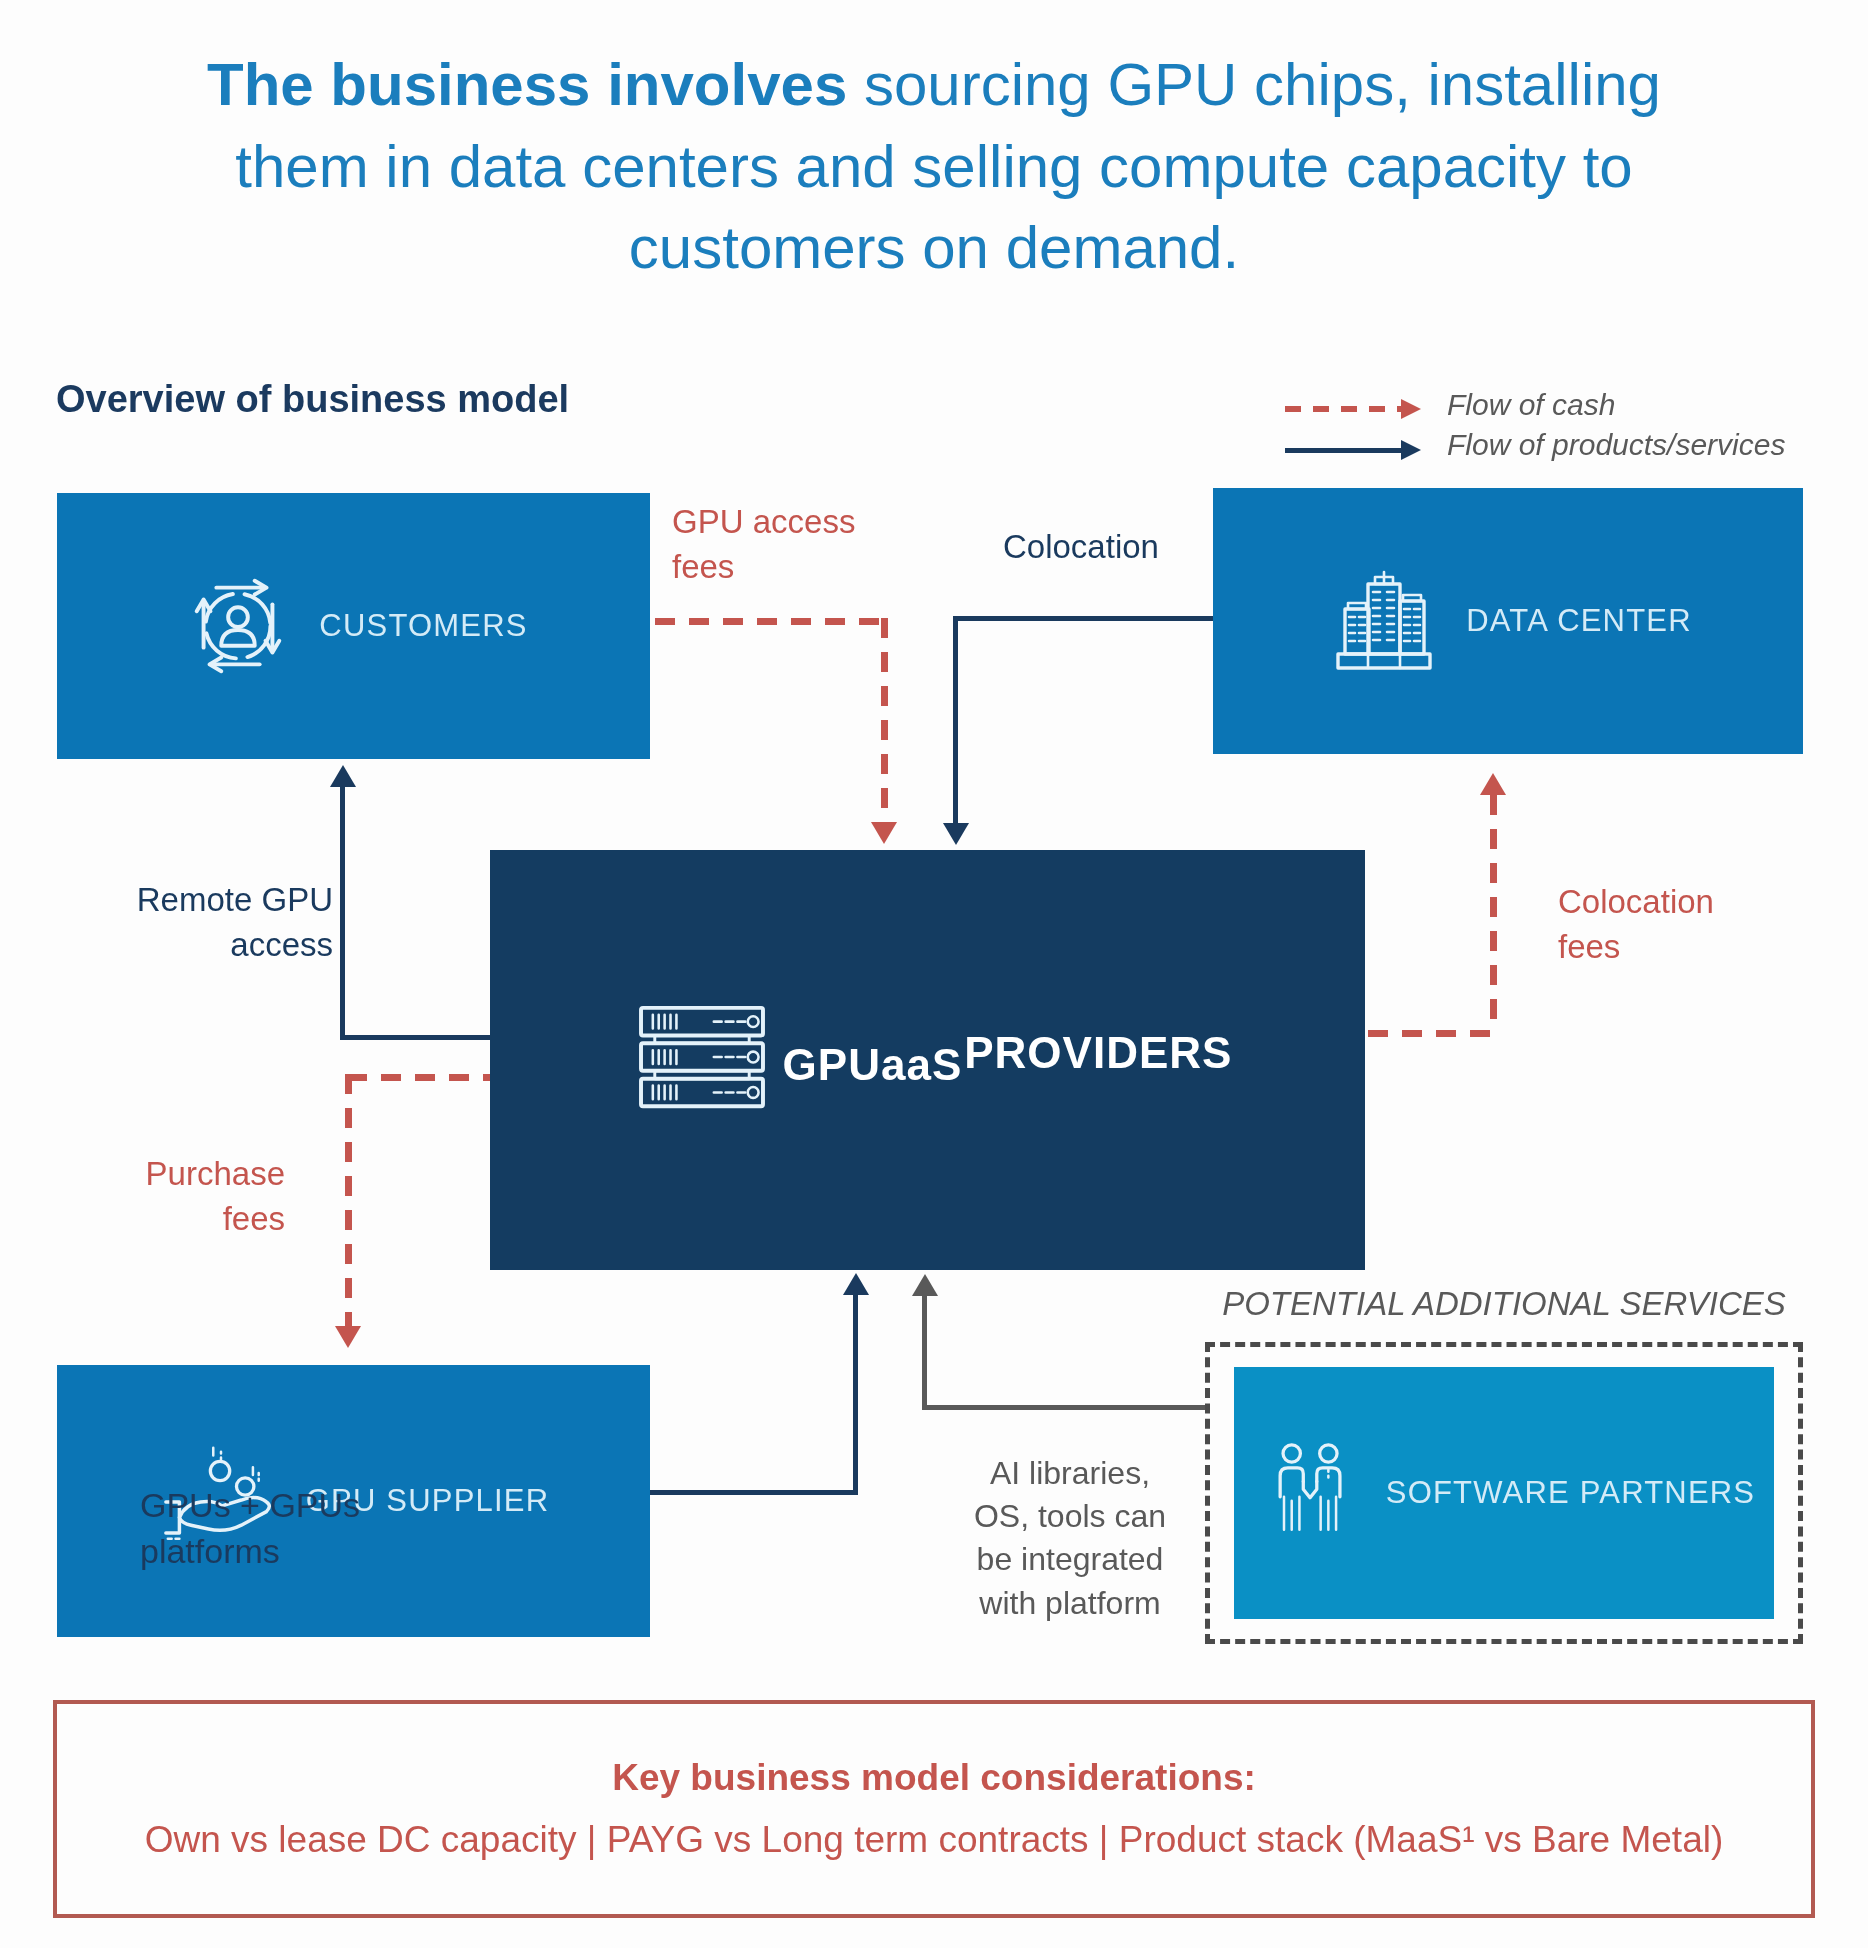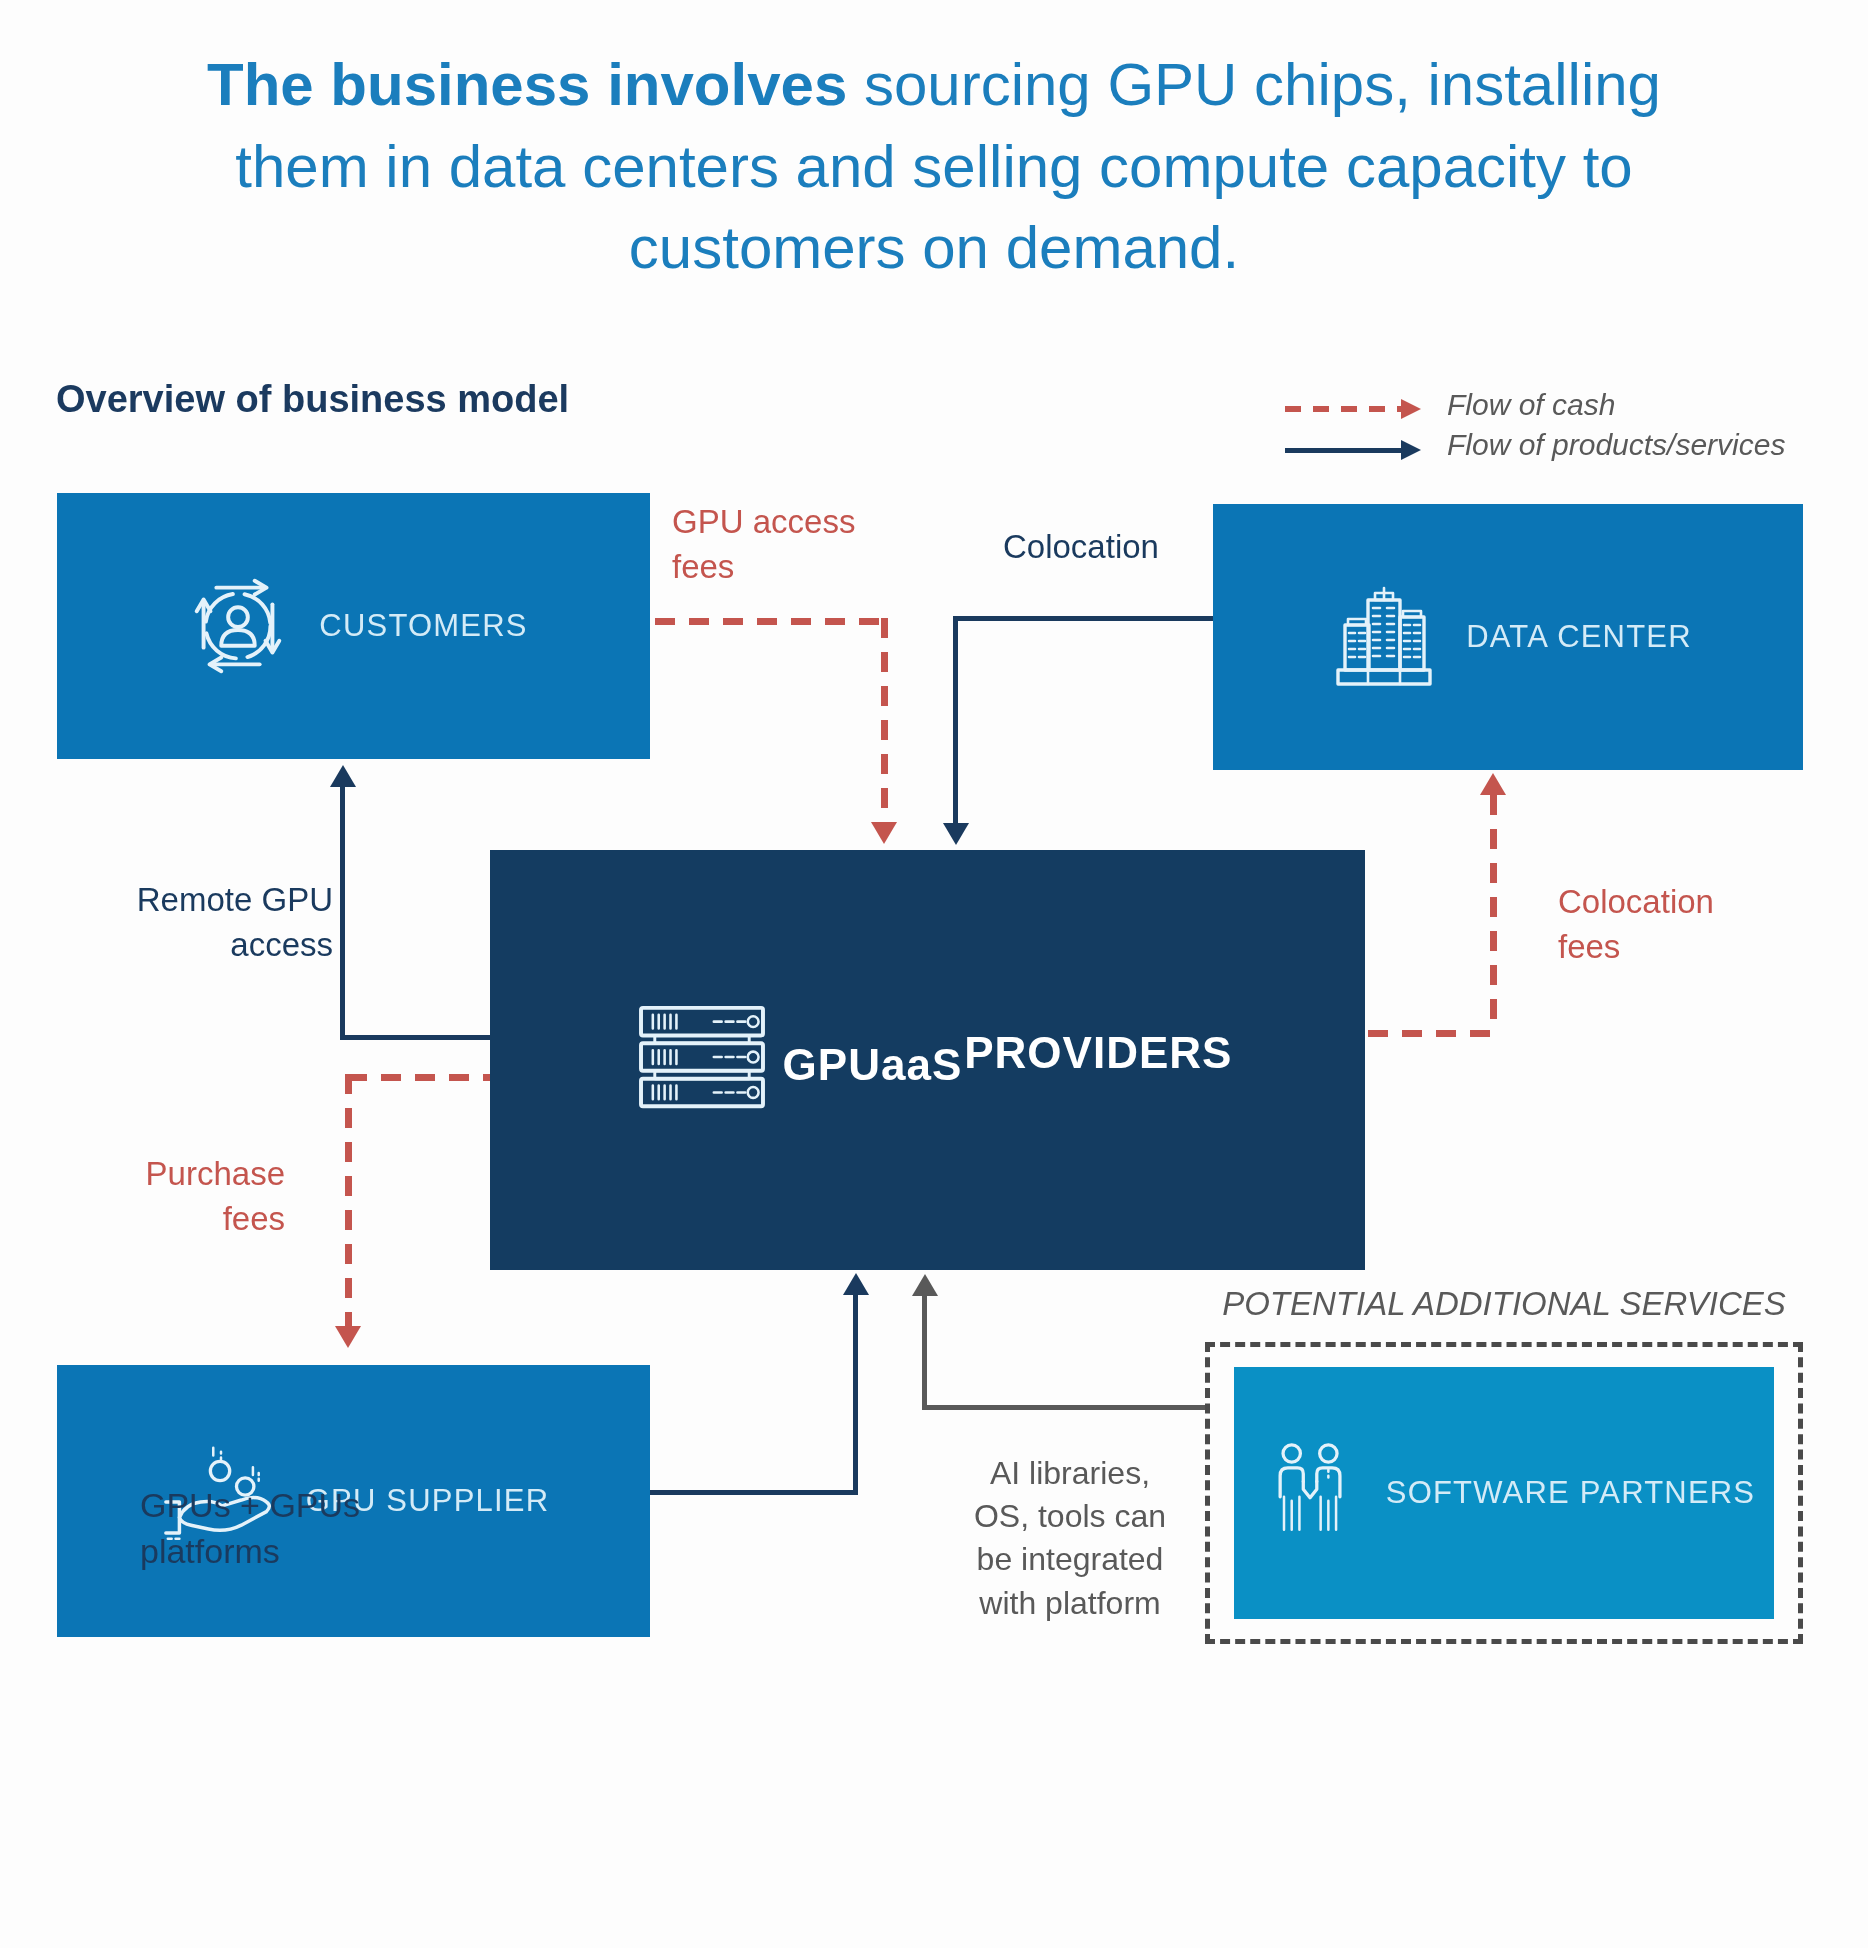--- a/index.html
+++ b/index.html
@@ -28,21 +28,21 @@
   }
   
   .legend-text{position:absolute;font-size:30px;font-style:italic;color:var(--gray);}
   
   .box{
     position:absolute;display:flex;flex-direction:row;align-items:center;justify-content:center;
     gap:22px;
   }
   .box .label{color:var(--label-light);font-size:31px;letter-spacing:1.2px;text-align:center;}
   .box-customers{left:57px;top:493px;width:593px;height:266px;background:var(--box-blue);}
-  .box-datacenter{left:1213px;top:504px;width:590px;height:266px;background:var(--box-blue);}
+  .box-datacenter{left:1213px;top:488px;width:590px;height:266px;background:var(--box-blue);}
   .box-providers{left:490px;top:850px;width:875px;height:420px;background:var(--providers-navy);gap:2px;}
   .box-providers .label{color:#ffffff;font-size:44px;font-weight:700;letter-spacing:1px;line-height:1.5;}
   .box-supplier{left:57px;top:1365px;width:593px;height:272px;background:var(--box-blue);}
   .partners-wrap{
     position:absolute;left:1205px;top:1342px;width:598px;height:302px;
     border:5px dashed #4a4a4a;box-sizing:border-box;
   }
   .box-partners{position:absolute;left:24px;top:20px;width:540px;height:252px;background:var(--partners-blue);gap:17px;}
   .additional-label{
     position:absolute;left:1205px;top:1285px;width:598px;text-align:center;
@@ -222,14 +222,18 @@
   <div class="ah ah-up-navy" style="left:843px;top:1273px;"></div>
 
   <div class="line gray" style="left:925px;top:1405px;width:280px;height:5px;"></div>
   <div class="line gray" style="left:922px;top:1295px;width:5px;height:115px;"></div>
   <div class="ah ah-up-gray" style="left:912px;top:1274px;"></div>
   <div class="note-label" style="left:950px;top:1452px;width:240px;">AI libraries,
 OS, tools can
 be integrated
 with platform</div>
 
+  <div class="considerations">
+    <div class="head">Key business model considerations:</div>
+    <div class="items">Own vs lease DC capacity | PAYG vs Long term contracts | Product stack (MaaS¹ vs Bare Metal)</div>
+  </div>
 
 </div>
 
 </body></html>

